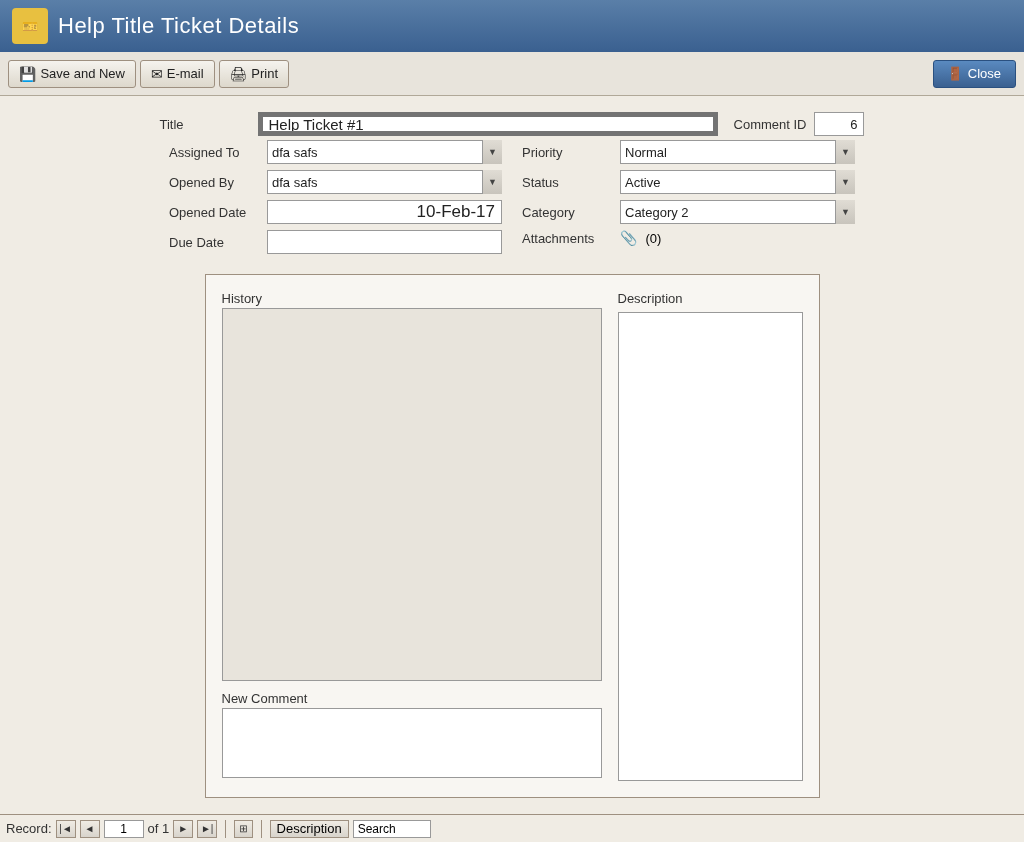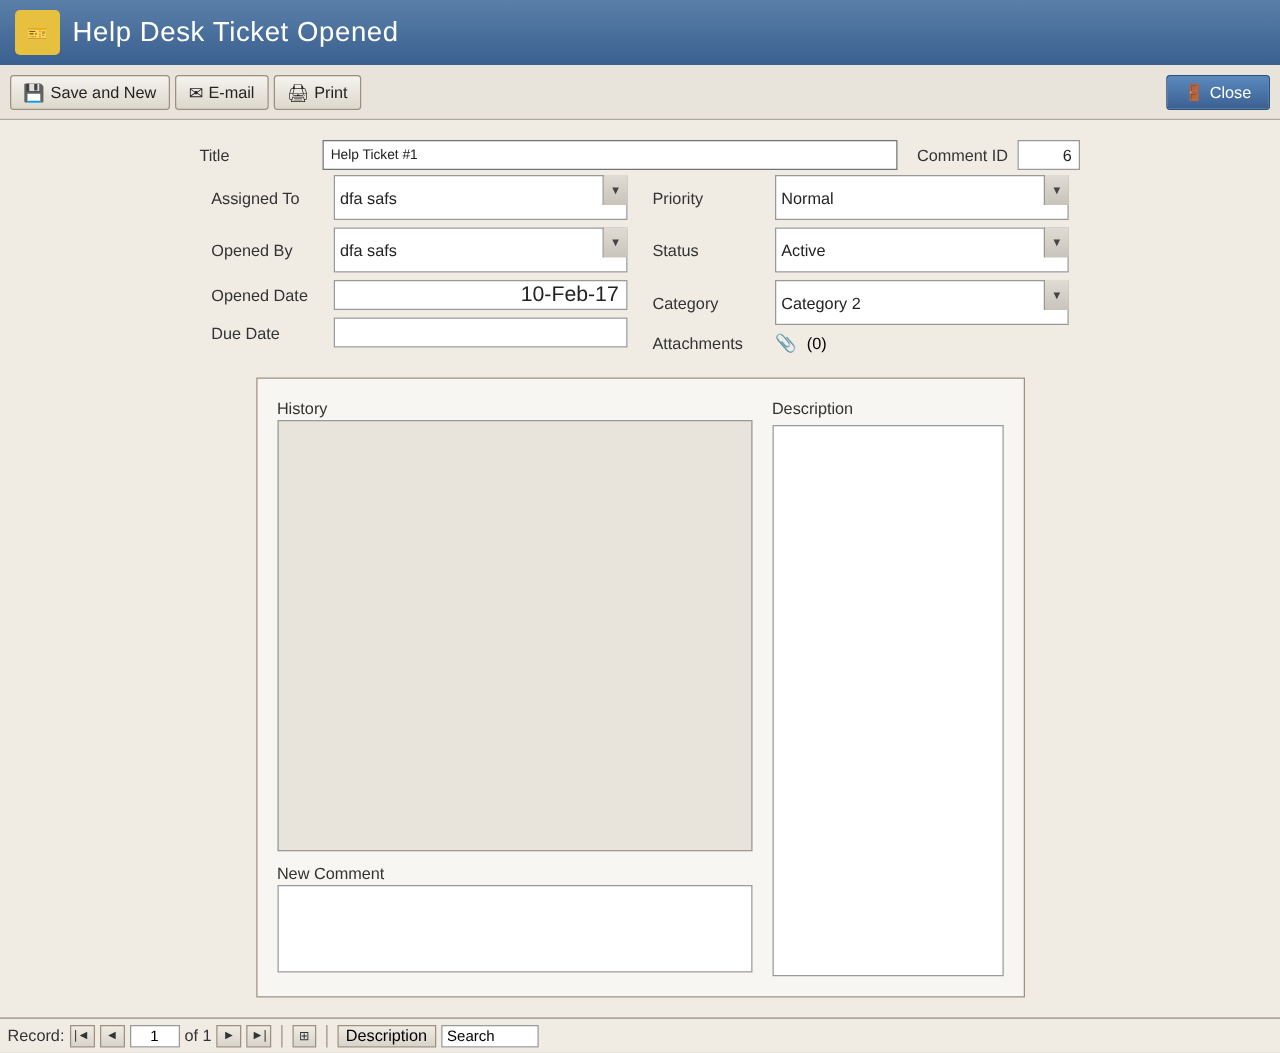--- a/index.html
+++ b/index.html
@@ -99,34 +99,34 @@
       height: 24px;
       border: 1px solid #999;
       background: white;
       padding: 2px 6px;
       font-size: 17px;
       color: #222;
     }
     .field-input-title {
       flex: 1;
       height: 24px;
-      border: 1px solid #737373;
+      border: 5px solid #737373;
       background: white;
       padding: 2px 6px;
-      font-size: 11px;
+      font-size: 15px;
       color: #222;
     }
     .select-wrapper {
       flex: 1;
       position: relative;
       display: flex;
     }
     .select-wrapper select {
       width: 100%;
-      height: 36px;
+      height: 24px;
       border: 1px solid #999;
       background: white;
       padding: 0 20px 0 4px;
       font-size: 13px;
       color: #222;
       appearance: none;
       -webkit-appearance: none;
     }
     .select-arrow {
       position: absolute;
@@ -300,21 +300,21 @@
       margin-bottom: 4px;
     }
   </style>
 </head>
 <body>
 
 <div class="title-bar">
   <div class="title-bar-icon">
     <span>🎫</span>
   </div>
-  <span class="title-bar-text">Help Desk Ticket Opened</span>
+  <span class="title-bar-text">Help Title Ticket Details</span>
 </div>
 
 <div class="toolbar">
   <button class="toolbar-btn">
     <span class="toolbar-btn-icon">💾</span>
     <span>Save and New</span>
   </button>
   <button class="toolbar-btn">
     <span class="toolbar-btn-icon">✉</span>
     <span>E-mail</span>

